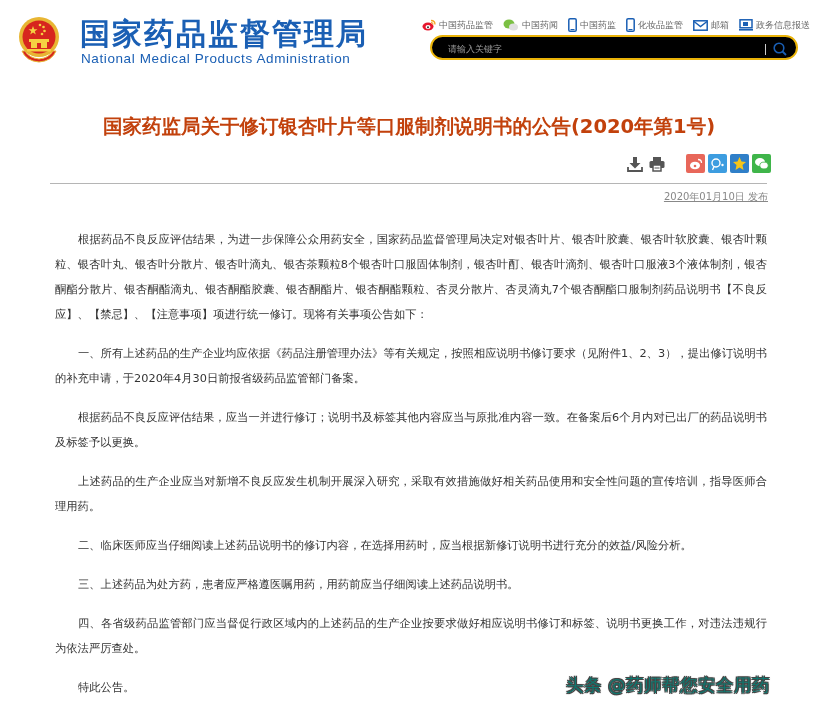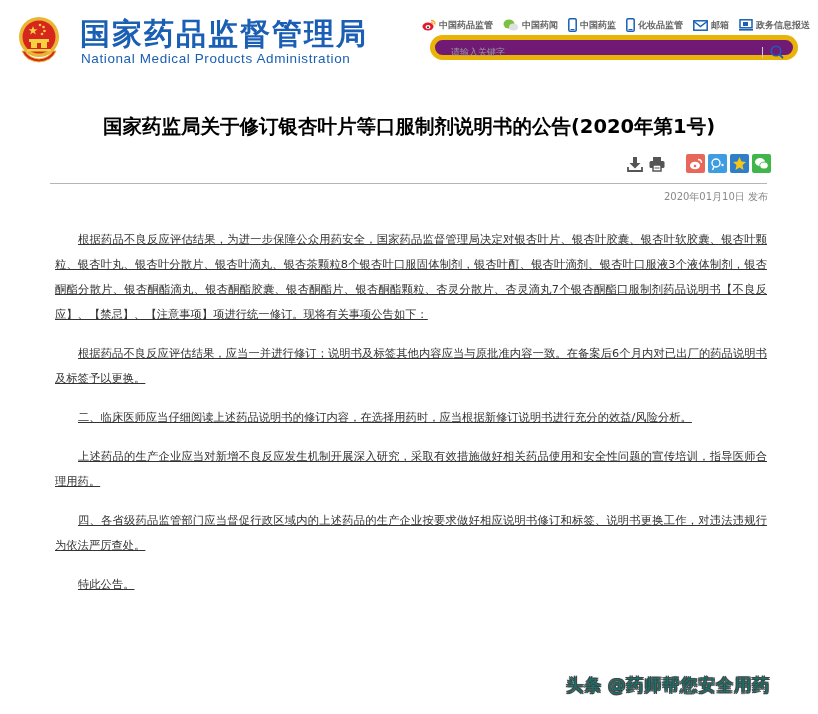--- a/index.html
+++ b/index.html
@@ -6,45 +6,45 @@
   html, body { width: 818px; height: 714px; overflow: hidden; background: #ffffff; }
   body { font-family: "DejaVu Sans", "Liberation Sans", sans-serif; color: #333; position: relative; }
 
   
   .header { position: absolute; left: 0; top: 0; width: 818px; height: 80px; padding-left: 17px; }
   .emblem { position: absolute; left: 16px; top: 15px; width: 46px; height: 50px; }
   .brand-cn { position: absolute; left: 80px; top: 14px; font-size: 30px; font-weight: bold; color: #1a5fb4; letter-spacing: 2px; white-space: nowrap; font-family: "DejaVu Sans", sans-serif; }
   .brand-en { position: absolute; left: 81px; top: 51px; font-size: 13.5px; color: #1a5fb4; letter-spacing: 0.6px; white-space: nowrap; font-family: "Liberation Sans", sans-serif; }
 
   .topnav { position: absolute; left: 422px; top: 18px; display: flex; align-items: center; white-space: nowrap; }
-  .nav-item { display: flex; align-items: center; margin-right: 10px; font-size: 9px; color: #666; cursor: pointer; font-weight: bold; }
+  .nav-item { display: flex; align-items: center; margin-right: 10px; font-size: 9px; color: #666; cursor: pointer; }
   .nav-item:last-child { margin-right: 0; justify-content: space-between; }
   .nav-icon { display: inline-block; margin-right: 3px; }
 
-  .search { position: absolute; left: 430px; top: 35px; width: 368px; height: 25px; border: 5px solid #eab308; border-radius: 13px; background: #701a75; }
+  .search { position: absolute; left: 430px; top: 35px; width: 368px; height: 25px; border: 2px solid #eab308; border-radius: 13px; background: #000000; }
   .search input { position: absolute; left: 16px; top: 4px; width: 300px; height: 16px; border: none; outline: none; font-size: 9px; color: #999; background: transparent; font-family: "DejaVu Sans", sans-serif; }
   .search input::placeholder { color: #999; }
   .search-sep { position: absolute; right: 30px; top: 7px; width: 1px; height: 11px; background: #ccc; }
   .search-btn { position: absolute; right: 8px; top: 4px; width: 16px; height: 16px; cursor: pointer; }
 
   
-  .title { position: absolute; left: 0; top: 113px; width: 818px; text-align: center; font-size: 19.5px; color: #000000; white-space: nowrap; }
+  .title { position: absolute; left: 0; top: 113px; width: 818px; text-align: center; font-size: 19.5px; color: #c2410c; white-space: nowrap; }
 
   
   .tools { position: absolute; top: 154px; left: 626px; display: flex; align-items: center; }
   .tool-icon { width: 18px; height: 18px; margin-right: 4px; cursor: pointer; }
   .share { display: flex; margin-left: 16px; }
   .share-icon { width: 19px; height: 19px; margin-right: 3px; border-radius: 2px; cursor: pointer; display: flex; align-items: center; justify-content: center; }
 
   .divider { position: absolute; left: 50px; top: 183px; width: 717px; height: 1px; background: #b5b5b5; }
-  .pubdate { position: absolute; right: 50px; top: 190px; font-size: 10px; color: #888; white-space: nowrap; }
+  .pubdate { position: absolute; right: 50px; top: 190px; font-size: 10px; color: #888; white-space: nowrap; text-decoration: underline; }
 
   
   .content { position: absolute; left: 55px; top: 227px; width: 712px; font-size: 11.3px; line-height: 25px; color: #333; }
-  .content p { text-indent: 23px; text-align: justify; margin-bottom: 14px; text-decoration: underline; }
+  .content p { text-indent: 23px; text-align: justify; margin-bottom: 14px; }
   .content p.first { margin-bottom: 14px; }
 
   .watermark { position: absolute; left: 566px; top: 673px; font-size: 17.5px; color: #0f766e; white-space: nowrap;
     text-shadow: -1px -1px 0 #444, 1px -1px 0 #444, -1px 1px 0 #444, 1px 1px 0 #444, 0 0 2px #222; letter-spacing: 0.5px; }
 </style>
 </head>
 <body>
 
 <div class="header">
   <svg class="emblem" viewBox="0 0 46 50">
@@ -164,20 +164,22 @@
       </svg>
     </div>
   </div>
 </div>
 
 <div class="divider"></div>
 <div class="pubdate">2020年01月10日 发布</div>
 
 <div class="content">
   <p class="first">根据药品不良反应评估结果，为进一步保障公众用药安全，国家药品监督管理局决定对银杏叶片、银杏叶胶囊、银杏叶软胶囊、银杏叶颗粒、银杏叶丸、银杏叶分散片、银杏叶滴丸、银杏茶颗粒8个银杏叶口服固体制剂，银杏叶酊、银杏叶滴剂、银杏叶口服液3个液体制剂，银杏酮酯分散片、银杏酮酯滴丸、银杏酮酯胶囊、银杏酮酯片、银杏酮酯颗粒、杏灵分散片、杏灵滴丸7个银杏酮酯口服制剂药品说明书【不良反应】、【禁忌】、【注意事项】项进行统一修订。现将有关事项公告如下：</p>
+  <p>一、所有上述药品的生产企业均应依据《药品注册管理办法》等有关规定，按照相应说明书修订要求（见附件1、2、3），提出修订说明书的补充申请，于2020年4月30日前报省级药品监管部门备案。</p>
   <p>根据药品不良反应评估结果，应当一并进行修订；说明书及标签其他内容应当与原批准内容一致。在备案后6个月内对已出厂的药品说明书及标签予以更换。</p>
+  <p>上述药品的生产企业应当对新增不良反应发生机制开展深入研究，采取有效措施做好相关药品使用和安全性问题的宣传培训，指导医师合理用药。</p>
   <p>二、临床医师应当仔细阅读上述药品说明书的修订内容，在选择用药时，应当根据新修订说明书进行充分的效益/风险分析。</p>
-  <p>上述药品的生产企业应当对新增不良反应发生机制开展深入研究，采取有效措施做好相关药品使用和安全性问题的宣传培训，指导医师合理用药。</p>
+  <p>三、上述药品为处方药，患者应严格遵医嘱用药，用药前应当仔细阅读上述药品说明书。</p>
   <p>四、各省级药品监管部门应当督促行政区域内的上述药品的生产企业按要求做好相应说明书修订和标签、说明书更换工作，对违法违规行为依法严厉查处。</p>
   <p>特此公告。</p>
 </div>
 
 <div class="watermark">头条 @药师帮您安全用药</div>
 
 </body></html>

